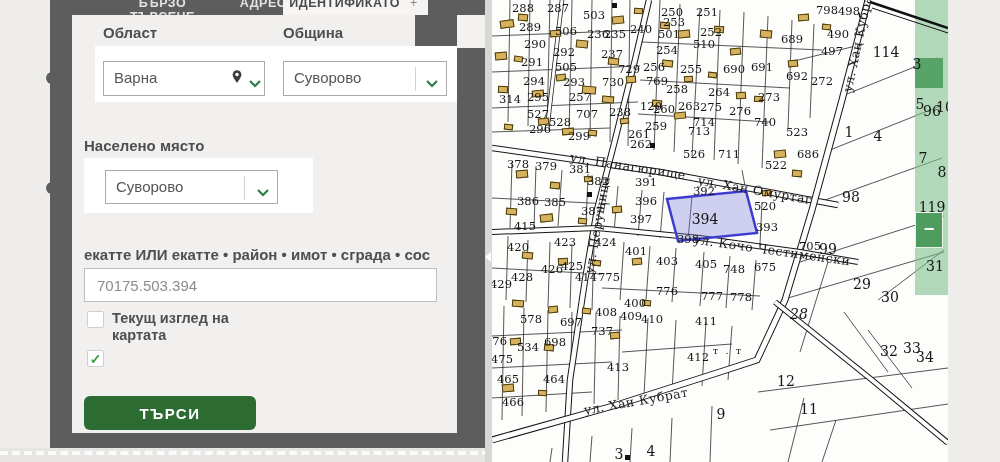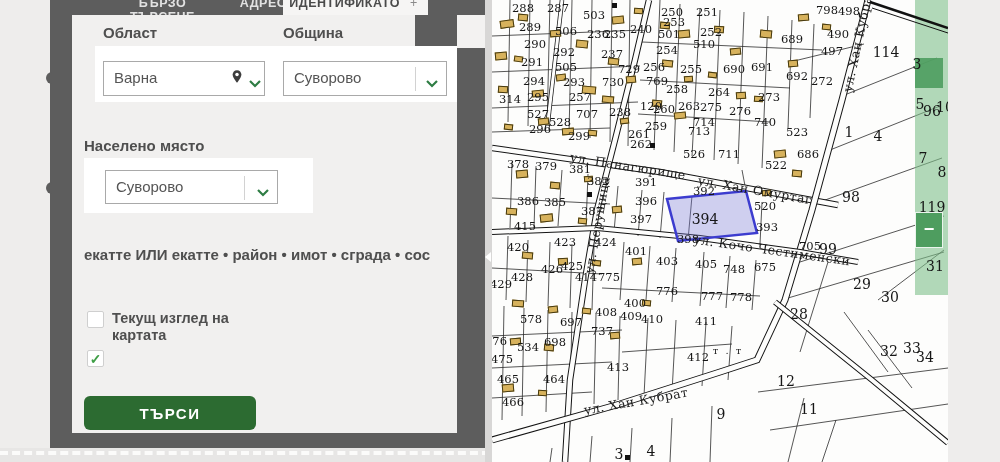--- a/index.html
+++ b/index.html
@@ -117,20 +117,21 @@
     <span class="val">Суворово</span>
     <span class="divider" style="right:32px;"></span>
     <span class="chev">
       <svg width="12" height="9" viewBox="0 0 12 9">
           <polyline points="1,2 6,7 11,2" fill="none" stroke="#2e7d44" stroke-width="2.2"></polyline>
         </svg>
     </span>
   </div>
 
   <div class="fieldlabel" style="left:84px;top:246px;">екатте ИЛИ екатте • район • имот • сграда • сос</div>
+  <input id="identifier-input" type="text" value="70175.503.394" style="">
 
   <div class="cbx" style="left:87px;top:311px;"></div>
   <div class="cbxlabel" style="left:112px;top:310px;">
     <div>Текущ изглед на</div>
     <div>картата</div>
   </div>
 
   <div class="cbx" style="left:87px;top:350px;">
     <span class="mark">✓</span>
   </div>
@@ -428,21 +429,21 @@
         <div class="lbl big" style="left: 357px; top: 132px;">1</div>
         <div class="lbl big" style="left: 386px; top: 136px;">4</div>
         <div class="lbl big" style="left: 431px; top: 158px;">7</div>
         <div class="lbl big" style="left: 450px; top: 172px;">8</div>
         <div class="lbl big" style="left: 440px; top: 207px;">119</div>
         <div class="lbl big" style="left: 359px; top: 197px;">98</div>
         <div class="lbl big" style="left: 336px; top: 249px;">99</div>
         <div class="lbl big" style="left: 370px; top: 284px;">29</div>
         <div class="lbl big" style="left: 398px; top: 297px;">30</div>
         <div class="lbl big" style="left: 443px; top: 266px;">31</div>
-        <div class="lbl big" style="left: 307px; top: 314px;">28</div>
+        <div class="lbl big" style="left: 307px; top: 314px; font-style: italic;">28</div>
         <div class="lbl big" style="left: 397px; top: 351px;">32</div>
         <div class="lbl big" style="left: 420px; top: 348px;">33</div>
         <div class="lbl big" style="left: 433px; top: 357px;">34</div>
         <div class="lbl big" style="left: 294px; top: 381px;">12</div>
         <div class="lbl big" style="left: 317px; top: 409px;">11</div>
         <div class="lbl big" style="left: 229px; top: 414px;">9</div>
         <div class="lbl big" style="left: 127px; top: 454px;">3</div>
         <div class="lbl big" style="left: 159px; top: 451px;">4</div>
         <div class="street" style="left: 136px; top: 166px; transform: translate(-50%, -50%) rotate(9deg);">ул. Панагюрище</div>
         <div class="street" style="left: 105px; top: 225px; transform: translate(-50%, -50%) rotate(-80deg);">ул. Перущица</div>

